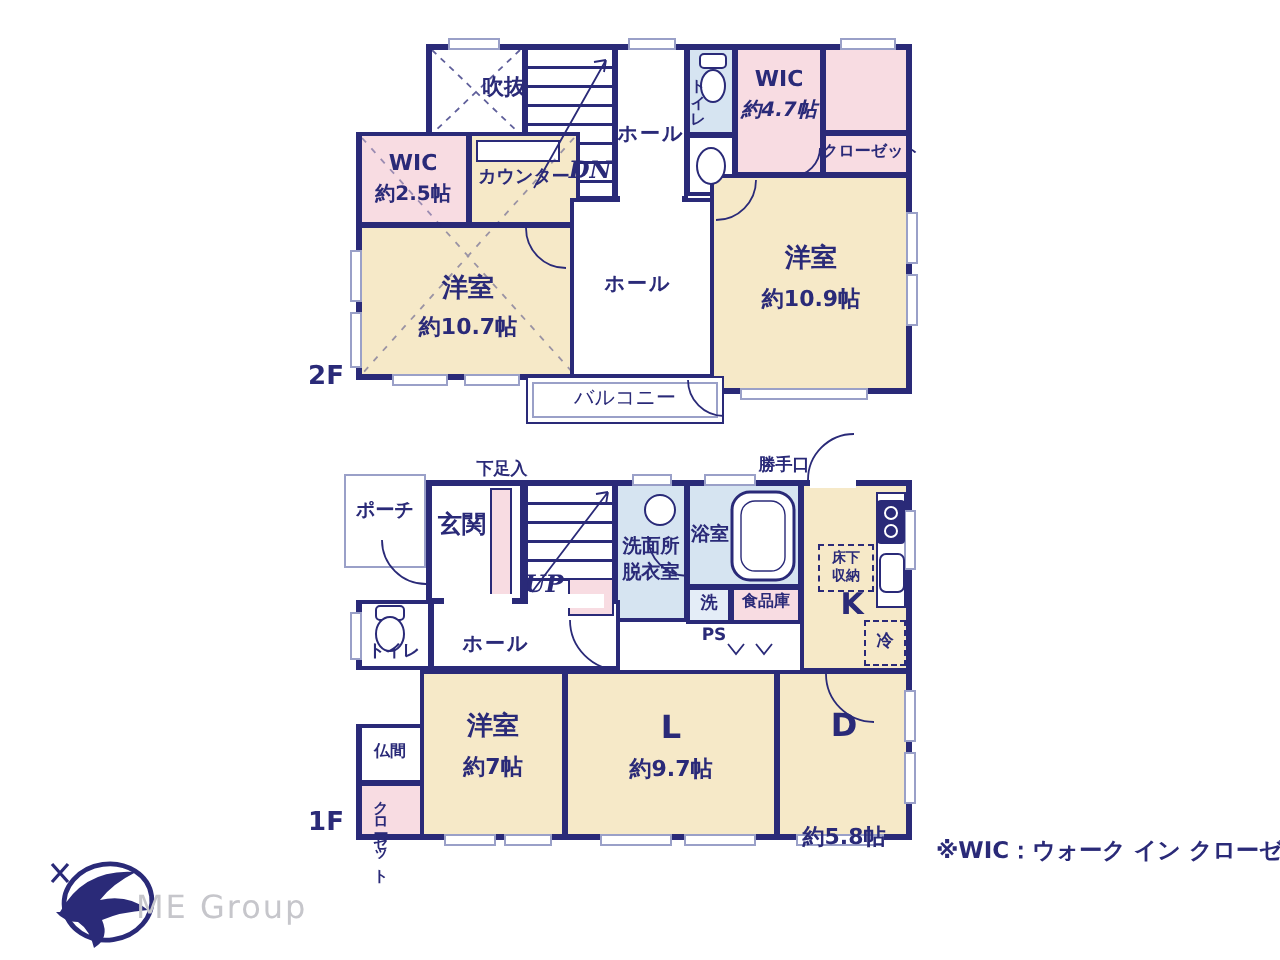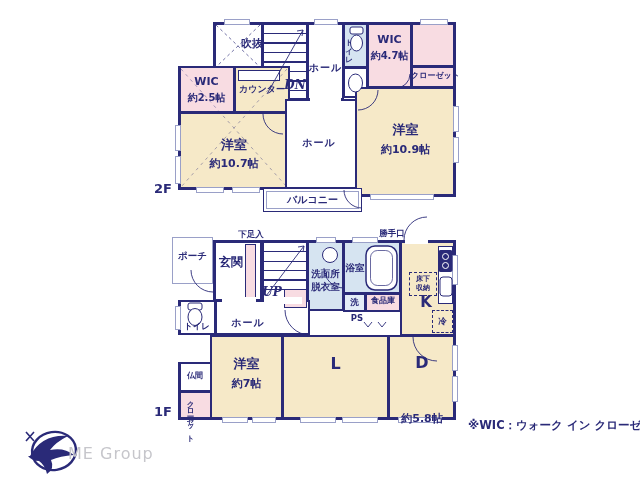--- a/index.html
+++ b/index.html
@@ -63,31 +63,31 @@
   <div class="win" style="left:453px;top:137px;width:6px;height:26px;"></div>
   <div class="win" style="left:370px;top:194px;width:64px;height:6px;"></div>
   <div class="win" style="left:196px;top:187px;width:28px;height:6px;"></div>
   <div class="win" style="left:232px;top:187px;width:28px;height:6px;"></div>
 
   <div class="lbl" style="left:213px;top:38px;width:50px;font-size:11px;text-align:right;">吹抜</div>
   <div class="lbl it" style="left:281px;top:79px;width:28px;font-size:12px;z-index:7;">DN</div>
   <div class="lbl" style="left:304px;top:62px;width:43px;font-size:10px;letter-spacing:1px;">ホール</div>
   <div class="lbl vert" style="left:344px;top:27px;width:11px;height:40px;font-size:7.5px;">トイレ</div>
   <div class="lbl" style="left:367px;top:34px;width:45px;font-size:11px;">WIC</div>
-  <div class="lbl" style="left:364px;top:50px;width:51px;font-size:10px;">約4.7帖</div>
+  <div class="lbl" style="left:364px;top:50px;width:51px;font-size:10px;font-style:italic;">約4.7帖</div>
   <div class="lbl" style="left:411px;top:71px;width:45px;font-size:8px;">クローゼット</div>
   <div class="lbl" style="left:180px;top:76px;width:53px;font-size:11px;">WIC</div>
   <div class="lbl" style="left:178px;top:92px;width:57px;font-size:10px;">約2.5帖</div>
   <div class="lbl" style="left:231px;top:84px;width:62px;font-size:9px;">カウンター</div>
   <div class="lbl" style="left:178px;top:138px;width:112px;font-size:13px;">洋室</div>
   <div class="lbl" style="left:178px;top:158px;width:112px;font-size:11px;">約10.7帖</div>
   <div class="lbl" style="left:294px;top:137px;width:50px;font-size:10px;letter-spacing:1px;">ホール</div>
   <div class="lbl" style="left:355px;top:123px;width:101px;font-size:13px;">洋室</div>
   <div class="lbl" style="left:355px;top:144px;width:101px;font-size:11px;">約10.9帖</div>
-  <div class="lbl" style="left:263px;top:194px;width:99px;font-size:10px;font-weight:bold;">バルコニー</div>
+  <div class="lbl" style="left:263px;top:194px;width:99px;font-size:10px;font-weight:normal;">バルコニー</div>
 
   <div class="lbl" style="left:150px;top:405px;width:26px;font-size:13px;">1F</div>
 
   <div class="thinbox" style="left:172px;top:237px;width:41px;height:47px;border-color:var(--winline);"></div>
   <div class="room white" style="left:213px;top:240px;width:49px;height:61px;border-top-width:3px;border-left-width:3px;"></div>
   <div class="thinbox pink" style="left:245px;top:244px;width:11px;height:54px;background:var(--pink);"></div>
   <div class="room white stairs" style="left:262px;top:240px;width:46px;height:61px;border-top-width:3px;"></div>
   <div class="thinbox pink" style="left:284px;top:289px;width:23px;height:19px;background:var(--pink);"></div>
   <div class="room blue" style="left:307px;top:240px;width:37px;height:71px;border-top-width:3px;"></div>
   <div class="room blue" style="left:343px;top:240px;width:58px;height:54px;border-top-width:3px;"></div>
@@ -135,20 +135,21 @@
   <div class="lbl" style="left:346px;top:314px;width:22px;font-size:8.5px;">PS</div>
   <div class="lbl" style="left:406px;top:294px;width:40px;font-size:15px;">K</div>
   <div class="lbl" style="left:409px;top:275px;width:28px;font-size:7px;">床下</div>
   <div class="lbl" style="left:409px;top:284px;width:28px;font-size:7px;">収納</div>
   <div class="lbl" style="left:432px;top:317px;width:21px;font-size:8.5px;">冷</div>
   <div class="lbl" style="left:178px;top:371px;width:34px;font-size:8px;">仏間</div>
   <div class="lbl vert" style="left:185px;top:395px;width:21px;height:24px;font-size:7.5px;line-height:10px;">クローゼット</div>
   <div class="lbl" style="left:210px;top:357px;width:73px;font-size:13px;">洋室</div>
   <div class="lbl" style="left:210px;top:378px;width:73px;font-size:11px;">約7帖</div>
   <div class="lbl" style="left:282px;top:355px;width:107px;font-size:16px;">L</div>
+  <div class="lbl" style="left:282px;top:379px;width:107px;font-size:11px;">約9.7帖</div>
   <div class="lbl" style="left:388px;top:354px;width:68px;font-size:16px;">D</div>
   <div class="lbl" style="left:388px;top:378px;width:68px;font-size:11px;margin-top:35px;">約5.8帖</div>
 
   <svg class="overlay" width="640" height="480" viewBox="0 0 640 480">
     <g stroke="#2a2a78" fill="none" stroke-width="0.9">
 
       <path d="M216,25 L260,67 M260,25 L216,67" stroke-dasharray="3,3" opacity="0.75"></path>
 
       <path d="M181,69 L287,187 M287,69 L181,187" stroke-dasharray="3,4" opacity="0.45"></path>
 

